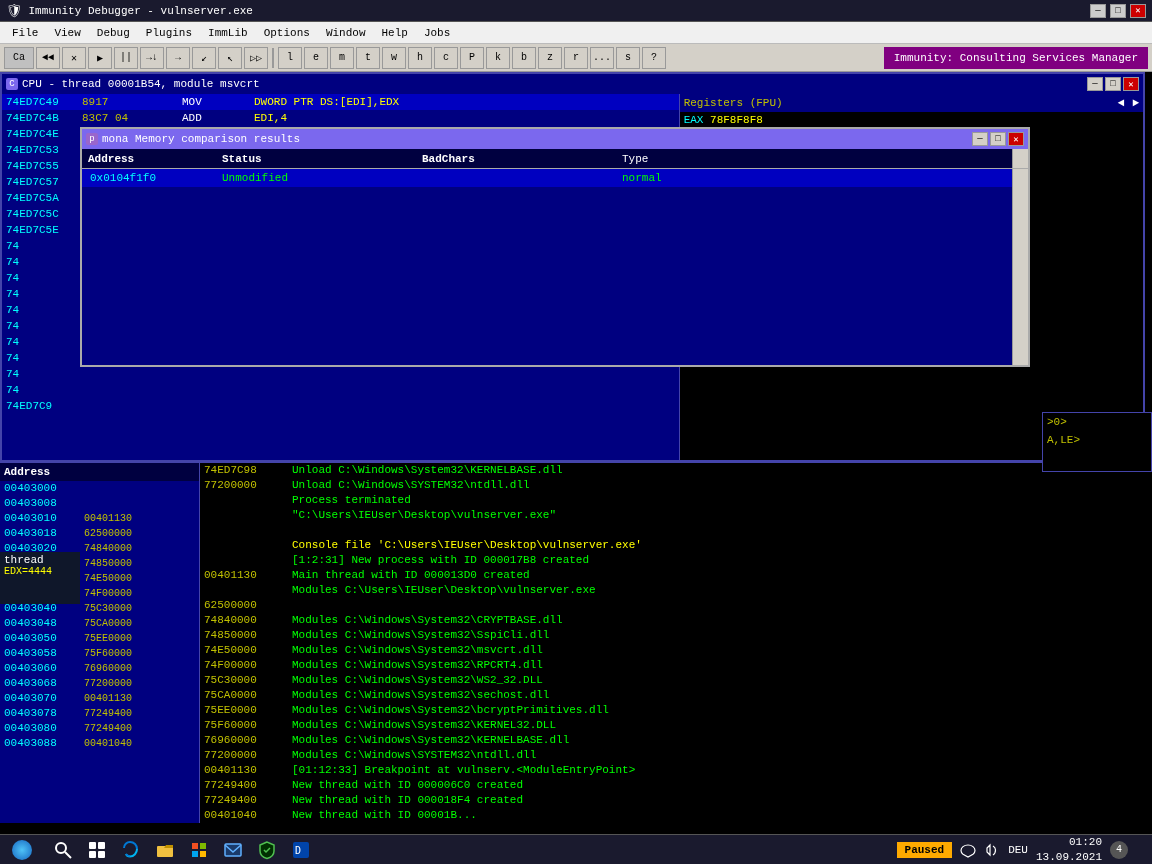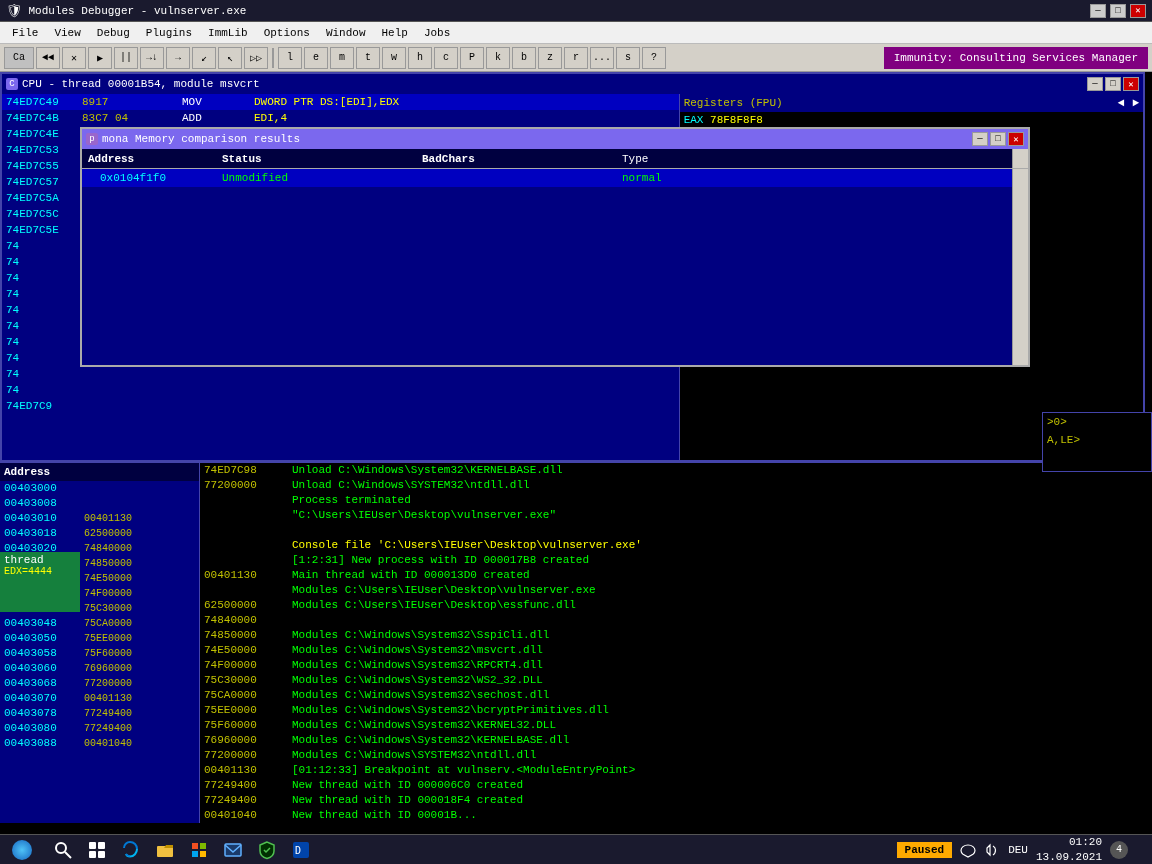--- a/index.html
+++ b/index.html
@@ -259,21 +259,21 @@
       overflow-y: auto;
       background: #000080;
     }
     .mona-data-row {
       display: flex;
       height: 18px;
       line-height: 18px;
       font-size: 11px;
     }
     .mona-data-row.selected { background: #0000c0; }
-    .mona-d-addr { color: #00ffff; width: 140px; padding-left: 18px; }
+    .mona-d-addr { color: #00ffff; width: 140px; padding-left: 8px; }
     .mona-d-status { color: #00ff00; width: 200px; }
     .mona-d-bad { color: #ffff00; width: 200px; }
     .mona-d-type { color: #00ff00; flex: 1; }
     .mona-scrollbar {
       width: 16px;
       background: #d4d0c8;
       border-left: 1px solid #999;
     }
     .mem-row {
       height: 15px;
@@ -361,21 +361,21 @@
       line-height: 12px;
       color: #fff;
     }
   </style>
 </head>
 <body>
 
 <div class="title-bar">
   <div class="title-bar-left">
     <span style="font-size:13px;">🛡</span>
-    <span>Modules Debugger - vulnserver.exe</span>
+    <span>Immunity Debugger - vulnserver.exe</span>
   </div>
   <div class="title-bar-controls">
     <div class="title-btn">─</div>
     <div class="title-btn">□</div>
     <div class="title-btn close">✕</div>
   </div>
 </div>
 
 <div class="menu-bar">
   <span class="menu-item">File</span>
@@ -720,24 +720,24 @@
       <div style="height:15px;line-height:15px;font-size:11px;display:flex;gap:8px;">
         <span style="color:#c0c000;width:80px;">00401130</span>
         <span style="color:#00ff00;">Main thread with ID 000013D0 created</span>
       </div>
       <div style="height:15px;line-height:15px;font-size:11px;display:flex;gap:8px;">
         <span style="color:#c0c000;width:80px;"></span>
         <span style="color:#00ff00;">Modules C:\Users\IEUser\Desktop\vulnserver.exe</span>
       </div>
       <div style="height:15px;line-height:15px;font-size:11px;display:flex;gap:8px;">
         <span style="color:#c0c000;width:80px;">62500000</span>
-        <span style="color:#00ff00;">Modules C:\Users\IEUser\Desktop\essfunc.dll</span>
       </div>
       <div style="height:15px;line-height:15px;font-size:11px;display:flex;gap:8px;">
         <span style="color:#c0c000;width:80px;">74840000</span>
+        <span style="color:#00ff00;">Modules C:\Windows\System32\CRYPTBASE.dll</span>
       </div>
       <div style="height:15px;line-height:15px;font-size:11px;display:flex;gap:8px;">
         <span style="color:#c0c000;width:80px;">74850000</span>
         <span style="color:#00ff00;">Modules C:\Windows\System32\SspiCli.dll</span>
       </div>
       <div style="height:15px;line-height:15px;font-size:11px;display:flex;gap:8px;">
         <span style="color:#c0c000;width:80px;">74E50000</span>
         <span style="color:#00ff00;">Modules C:\Windows\System32\msvcrt.dll</span>
       </div>
       <div style="height:15px;line-height:15px;font-size:11px;display:flex;gap:8px;">
@@ -780,21 +780,21 @@
         <span style="color:#c0c000;width:80px;">77249400</span>
         <span style="color:#00ff00;">New thread with ID 000018F4 created</span>
       </div>
       <div style="height:15px;line-height:15px;font-size:11px;display:flex;gap:8px;">
         <span style="color:#c0c000;width:80px;">00401040</span>
         <span style="color:#00ff00;">New thread with ID 00001B...</span>
       </div>
     </div>
   </div>
 
-  <div style="position:absolute;top:480px;left:0;width:80px;height:60px;background:#15803d;color:#c0c000;font-size:11px;padding:2px 4px;">
+  <div style="position:absolute;top:480px;left:0;width:80px;height:52px;background:#0f172a;color:#c0c000;font-size:11px;padding:2px 4px;">
     <div style="color:#fff;font-size:11px;">thread</div>
     <div style="color:#ffff00;font-size:10px;">EDX=4444</div>
   </div>
 
 </div>
 
 <div class="win-taskbar">
   <div class="taskbar-start">
     <div class="taskbar-start-icon"></div>
   </div>

